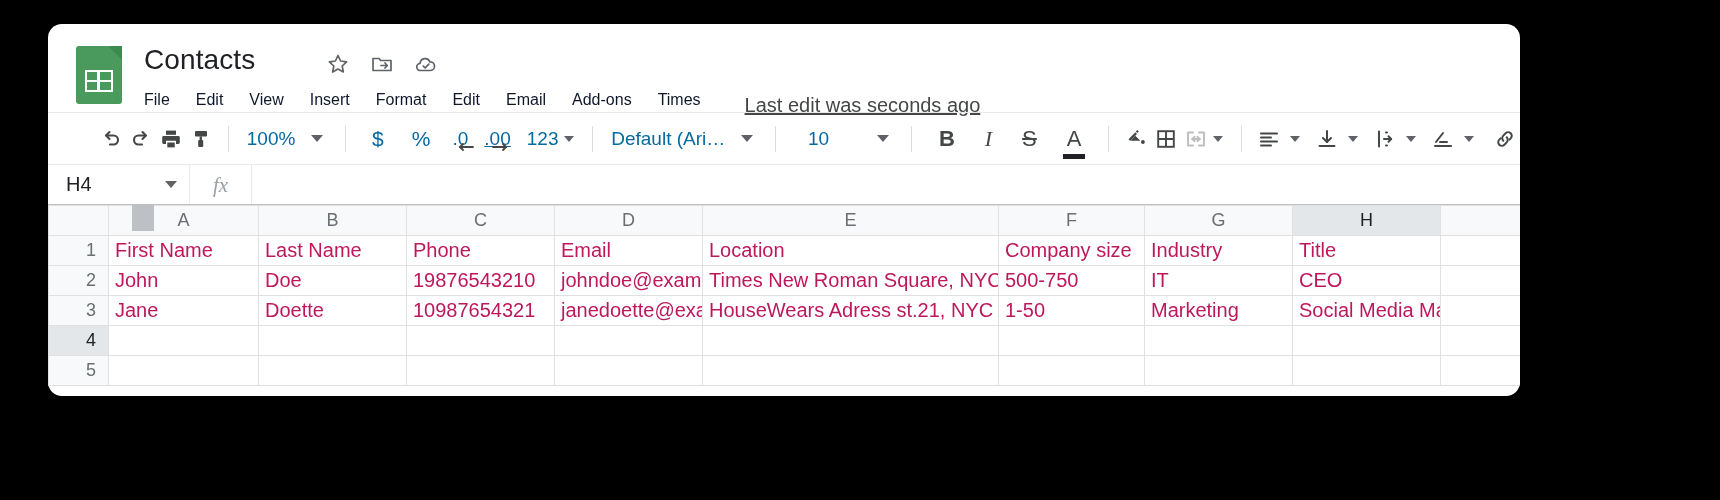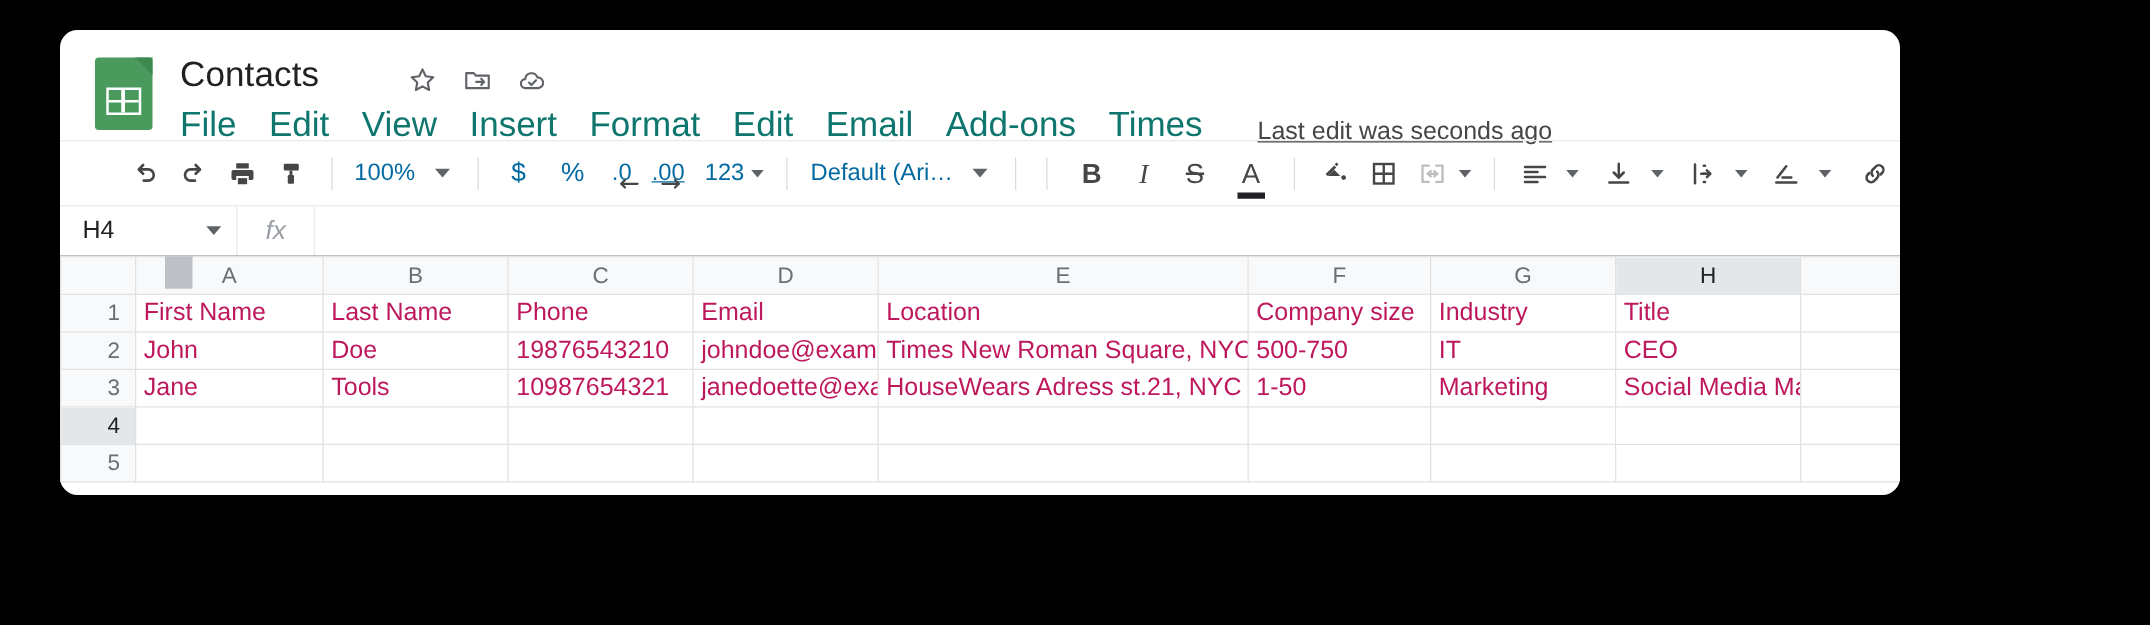--- a/index.html
+++ b/index.html
@@ -50,21 +50,21 @@
     font-size: 28px; color: #202124; letter-spacing: .1px;
   }
   .title-actions { position: absolute; left: 278px; top: 28px; display: flex; gap: 20px; align-items: center; }
   .tico { width: 24px; height: 24px; color: #5f6368; display: block; }
   .tico svg { display: block; }
 
   .menubar {
     position: absolute; left: 96px; top: 58px;
     display: flex; align-items: center; gap: 26px;
   }
-  .menu-item { font-size: 28px; color: #0f766e; white-space: nowrap; cursor: default; }
+  .menu-item { font-size: 16px; color: #0f172a; white-space: nowrap; cursor: default; }
   .last-edit {
     font-size: 20px; color: #444746; margin-left: 18px;
     text-decoration: underline; white-space: nowrap; margin-top: 12px;
   }
 
   
   .toolbar {
     position: relative; height: 52px;
     border-top: 1px solid #e8eaed;
     display: flex; align-items: center;
@@ -92,21 +92,21 @@
     border-top: 1px solid #e8eaed;
     display: flex; align-items: center;
   }
   .namebox {
     width: 142px; height: 40px; display: flex; align-items: center;
     padding-left: 18px; font-size: 20px; color: #202124;
     border-right: 1px solid #e8eaed;
   }
   .namebox .caret { margin-left: auto; margin-right: 12px; }
   .fx { width: 62px; text-align: center; font-size: 21px; color: #9aa0a6;
-        font-family: Liberation Sans, sans-serif; font-style: italic;
+        font-family: Liberation Serif, serif; font-style: italic;
         border-right: 1px solid #e8eaed; line-height: 40px; }
   .fx-input { flex: 1; height: 40px; }
 
   
   .gridwrap { position: relative; border-top: 1px solid #c0c0c0; }
   table.sheet { border-collapse: collapse; table-layout: fixed; width: 1472px; }
   table.sheet th, table.sheet td {
     border: 1px solid #e1e1e1;
     font-size: 20px; color: #be185d;
     height: 30px; padding: 0 6px;
@@ -248,20 +248,24 @@
 
       <span class="sep"></span>
 
       <span class="tb">
         <span class="tb-text">Default (Ari…</span>
         <span class="caret"></span>
       </span>
 
       <span class="sep"></span>
 
+      <span class="tb" style="margin-left:14px;">
+        <span class="tb-text">10</span>
+        <span class="caret" style="margin-left:42px;"></span>
+      </span>
 
       <span class="sep"></span>
 
       <span class="tb tb-text" style="font-weight:bold;font-size:22px;padding:0 15px;color:#444746;">B</span>
       <span class="tb tb-text" style="font-style:italic;font-family:'Liberation Serif',serif;font-size:22px;padding:0 15px;color:#444746;">I</span>
       <span class="tb tb-text" style="text-decoration:line-through;font-size:22px;padding:0 15px;color:#444746;">S</span>
       <span class="tb u-bar" style="padding:0 15px;">
         <span class="tb-text" style="font-size:22px;padding:0;color:#444746;">A</span>
         <span class="bar"></span>
       </span>
@@ -397,21 +401,21 @@
           <td>Times New Roman Square, NYC</td>
           <td>500-750</td>
           <td>IT</td>
           <td>CEO</td>
           <td></td>
         </tr>
 
         <tr>
           <th class="rowhead">3</th>
           <td>Jane</td>
-          <td>Tools</td>
+          <td>Doette</td>
           <td>10987654321</td>
           <td>janedoette@example.com</td>
           <td>HouseWears Adress st.21, NYC</td>
           <td>1-50</td>
           <td>Marketing</td>
           <td>Social Media Manager</td>
           <td></td>
         </tr>
 
         <tr>

